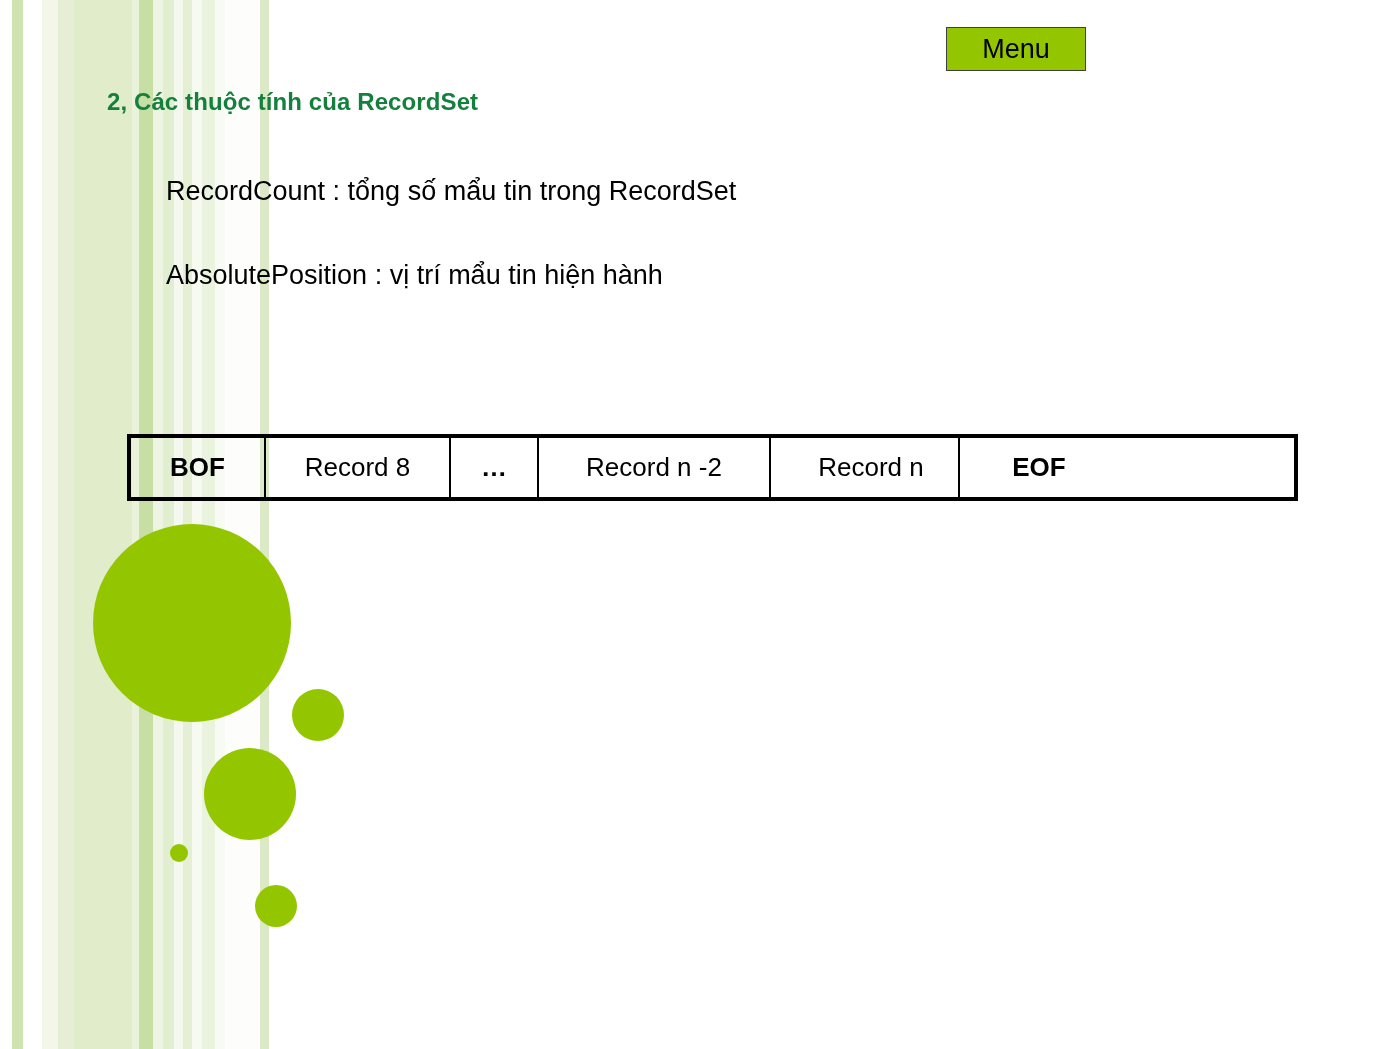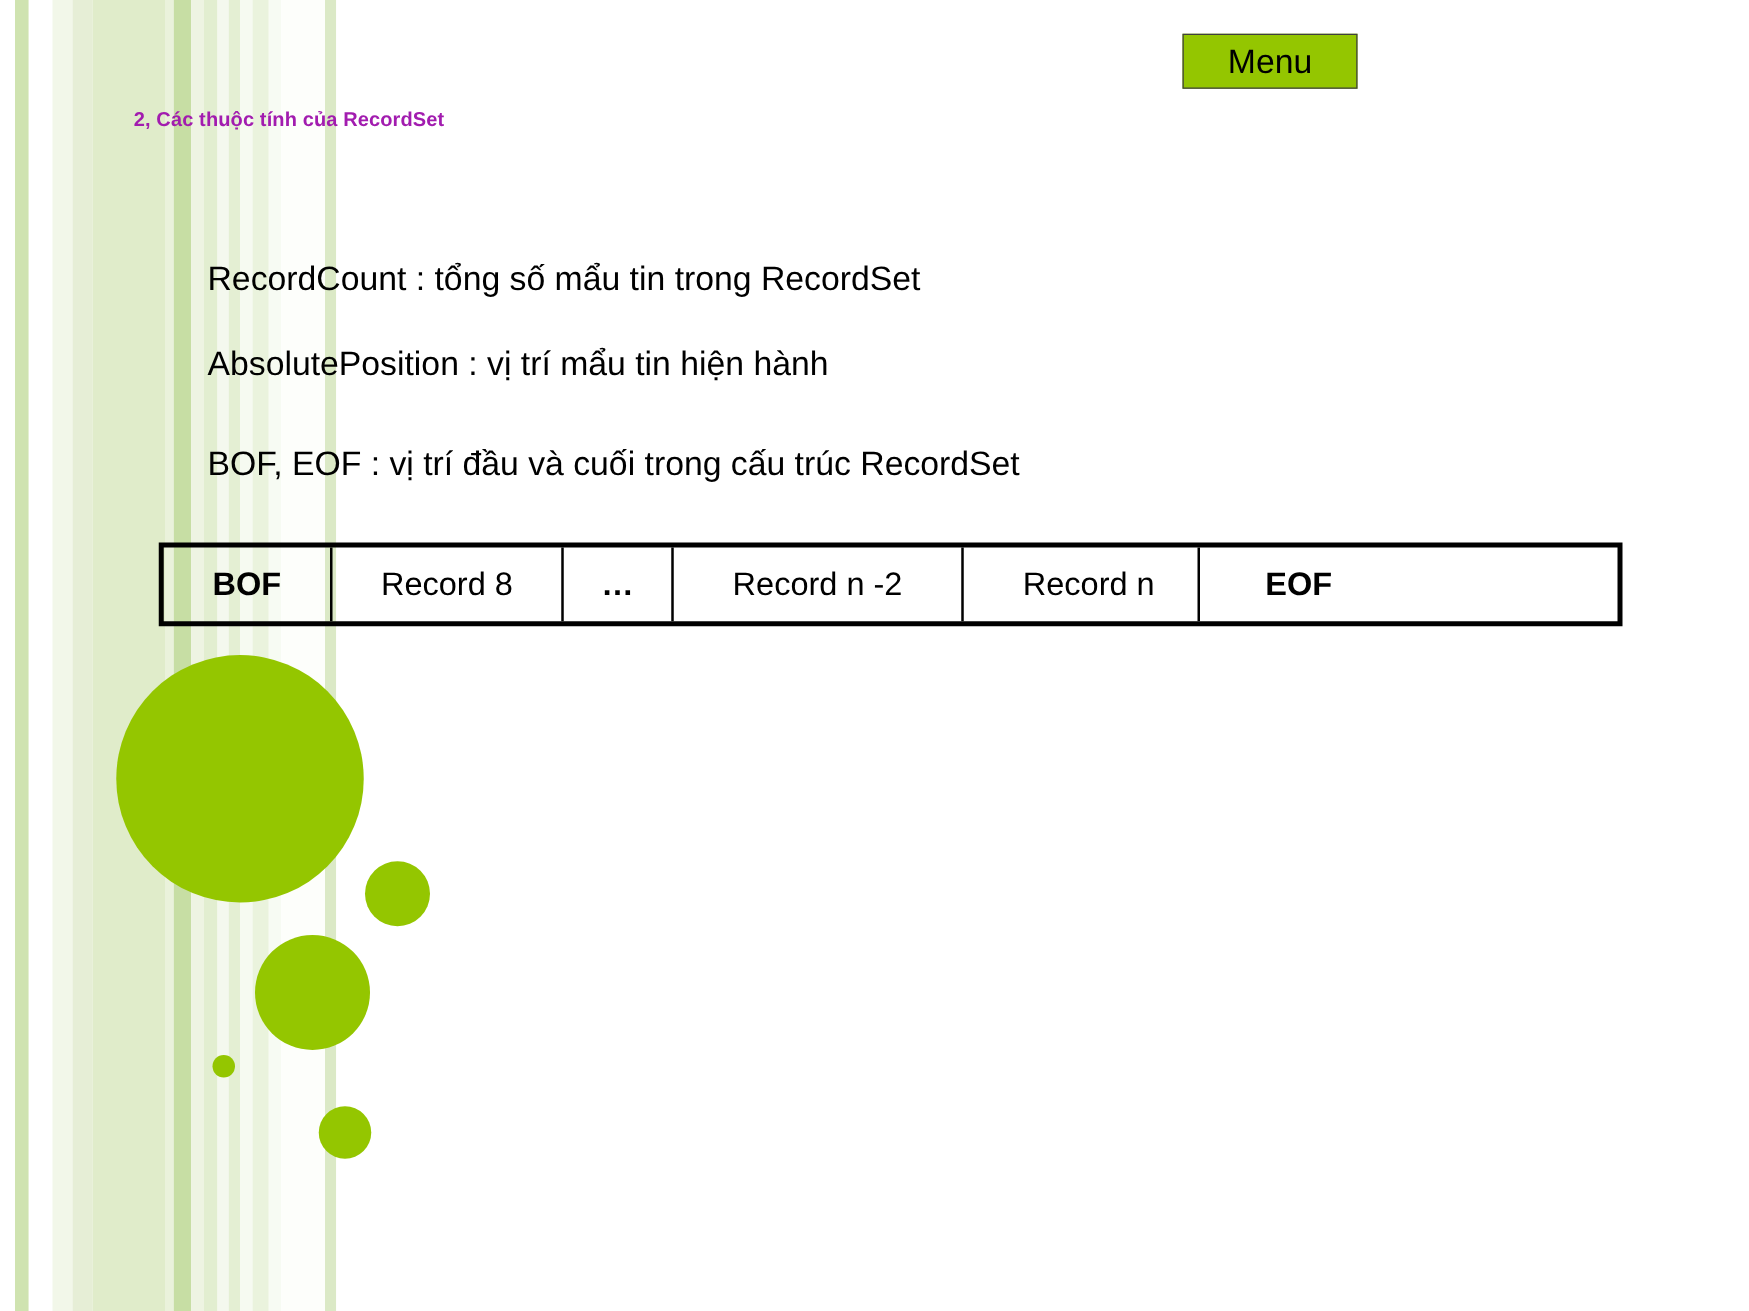--- a/index.html
+++ b/index.html
@@ -72,36 +72,36 @@
     text-align: center;
     font-family: "Liberation Sans", sans-serif;
     box-sizing: border-box;
     cursor: pointer;
   }
 
   #page-title {
     position: absolute;
     left: 107px;
     top: 88px;
-    font-size: 16px;
+    font-size: 24px;
     font-weight: bold;
-    color: #a21caf;
+    color: #15803d;
     white-space: nowrap;
     letter-spacing: 0.1px;
   }
 
   .body-line {
     position: absolute;
     left: 166px;
     font-size: 27px;
     color: #000000;
     white-space: nowrap;
   }
-  #body-line-0 { top: 208px; }
-  #body-line-1 { top: 276px; }
+  #body-line-0 { top: 176px; }
+  #body-line-1 { top: 260px; }
   #body-line-2 { top: 356px; }
 
   
   #record-table {
     position: absolute;
     left: 127px;
     top: 434px;
     width: 1171px;
     height: 67px;
     border: 4px solid #000000;
@@ -165,21 +165,20 @@
   <div id="content">
 
     <div id="menu-button">Menu</div>
 
     <div id="page-title">2, Các thuộc tính của RecordSet</div>
 
     <div class="body-line" id="body-line-0">RecordCount : tổng số mẩu tin trong RecordSet</div>
 
     <div class="body-line" id="body-line-1">AbsolutePosition : vị trí mẩu tin hiện hành</div>
 
-    <div class="body-line" id="body-line-2">BOF, EOF : vị trí đầu và cuối trong cấu trúc RecordSet</div>
 
     <div id="record-table">
         <div class="record-cell bold" style="width: 135px; flex: 0 0 135px;">BOF</div>
         <div class="record-cell" style="width: 185px; flex: 0 0 185px;">Record 8</div>
         <div class="record-cell bold" style="width: 88px; flex: 0 0 88px;">…</div>
         <div class="record-cell" style="width: 232px; flex: 0 0 232px;">Record n -2</div>
         <div class="record-cell" style="width: 189px; flex: 0 0 189px; padding-left: 13px;">Record n</div>
         <div class="record-cell bold" style="width: 118px; flex: 0 0 118px; padding-left: 40px;">EOF</div>
       </div>
 

